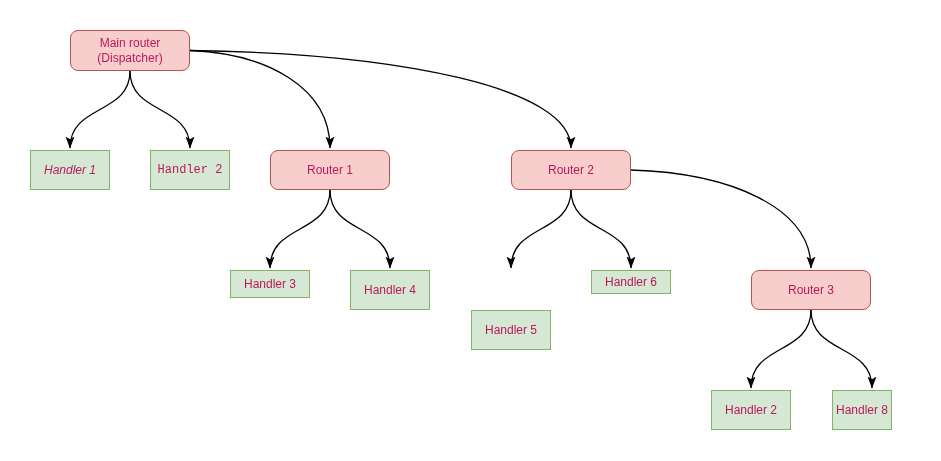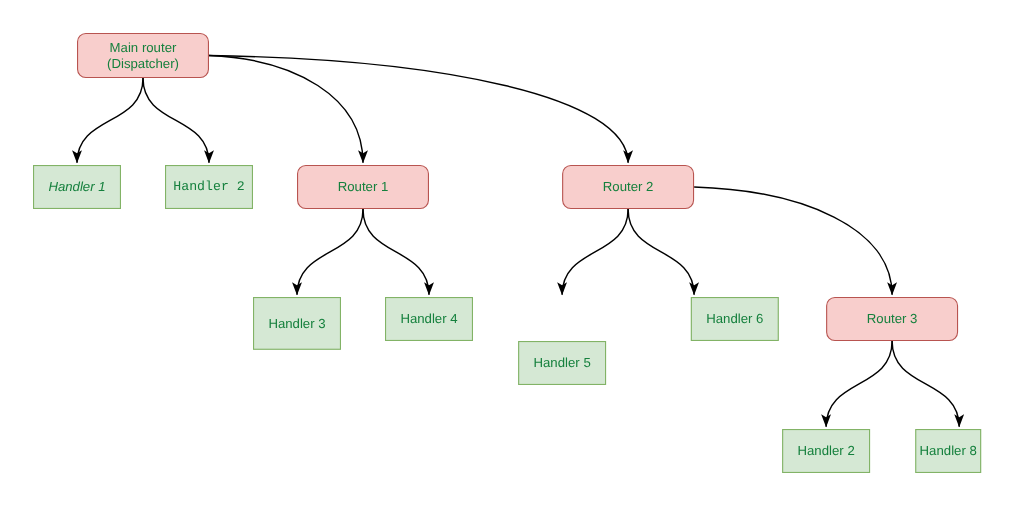--- a/index.html
+++ b/index.html
@@ -19,21 +19,21 @@
   }
   .node {
     position: absolute;
     box-sizing: border-box;
     display: flex;
     align-items: center;
     justify-content: center;
     text-align: center;
     font-size: 12px;
     line-height: 1.22;
-    color: #15803d;
+    color: #be185d;
     white-space: pre-line;
   }
   .node.router { border-radius: 8px; }
   .node.handler { border-radius: 0; }
 </style>
 </head>
 <body>
 
 <div class="canvas">
   <svg class="edge-layer" viewBox="0 0 941 461" xmlns="http://www.w3.org/2000/svg">
@@ -56,21 +56,21 @@
         <path d="M 811 310 C 811 354.46, 872 343.54, 872 388" fill="none" stroke="#000000" stroke-width="1.3" marker-end="url(#arrow)"></path>
       </g>
   </svg>
   <div id="node-layer">
       <div class="node router" style="left: 70px; top: 30px; width: 120px; height: 41px; background: rgb(248, 206, 204); border: 1.3px solid rgb(184, 84, 80);">Main router
 (Dispatcher)</div>
       <div class="node handler" style="left: 30px; top: 150px; width: 80px; height: 40px; background: rgb(213, 232, 212); border: 1.3px solid rgb(130, 179, 102); font-style: italic;">Handler 1</div>
       <div class="node handler" style="left: 150px; top: 150px; width: 80px; height: 40px; background: rgb(213, 232, 212); border: 1.3px solid rgb(130, 179, 102); font-family: Liberation Mono, monospace;">Handler 2</div>
       <div class="node router" style="left: 270px; top: 150px; width: 120px; height: 40px; background: rgb(248, 206, 204); border: 1.3px solid rgb(184, 84, 80);">Router 1</div>
       <div class="node router" style="left: 511px; top: 150px; width: 120px; height: 40px; background: rgb(248, 206, 204); border: 1.3px solid rgb(184, 84, 80);">Router 2</div>
-      <div class="node handler" style="left: 230px; top: 270px; width: 80px; height: 48px; background: rgb(213, 232, 212); border: 1.3px solid rgb(130, 179, 102);">Handler 3</div>
+      <div class="node handler" style="left: 230px; top: 270px; width: 80px; height: 28px; background: rgb(213, 232, 212); border: 1.3px solid rgb(130, 179, 102);">Handler 3</div>
       <div class="node handler" style="left: 350px; top: 270px; width: 80px; height: 40px; background: rgb(213, 232, 212); border: 1.3px solid rgb(130, 179, 102);">Handler 4</div>
       <div class="node handler" style="left: 471px; top: 270px; width: 80px; height: 40px; background: rgb(213, 232, 212); border: 1.3px solid rgb(130, 179, 102); margin-top: 40px;">Handler 5</div>
-      <div class="node handler" style="left: 591px; top: 270px; width: 80px; height: 40px; background: rgb(213, 232, 212); border: 1.3px solid rgb(130, 179, 102); margin-left: 37px;">Handler 6</div>
+      <div class="node handler" style="left: 591px; top: 270px; width: 80px; height: 24px; background: rgb(213, 232, 212); border: 1.3px solid rgb(130, 179, 102);">Handler 6</div>
       <div class="node router" style="left: 751px; top: 270px; width: 120px; height: 40px; background: rgb(248, 206, 204); border: 1.3px solid rgb(184, 84, 80);">Router 3</div>
       <div class="node handler" style="left: 711px; top: 390px; width: 80px; height: 40px; background: rgb(213, 232, 212); border: 1.3px solid rgb(130, 179, 102);">Handler 2</div>
       <div class="node handler" style="left: 832px; top: 390px; width: 60px; height: 40px; background: rgb(213, 232, 212); border: 1.3px solid rgb(130, 179, 102);">Handler 8</div>
     </div>
 </div>
 
 </body></html>

